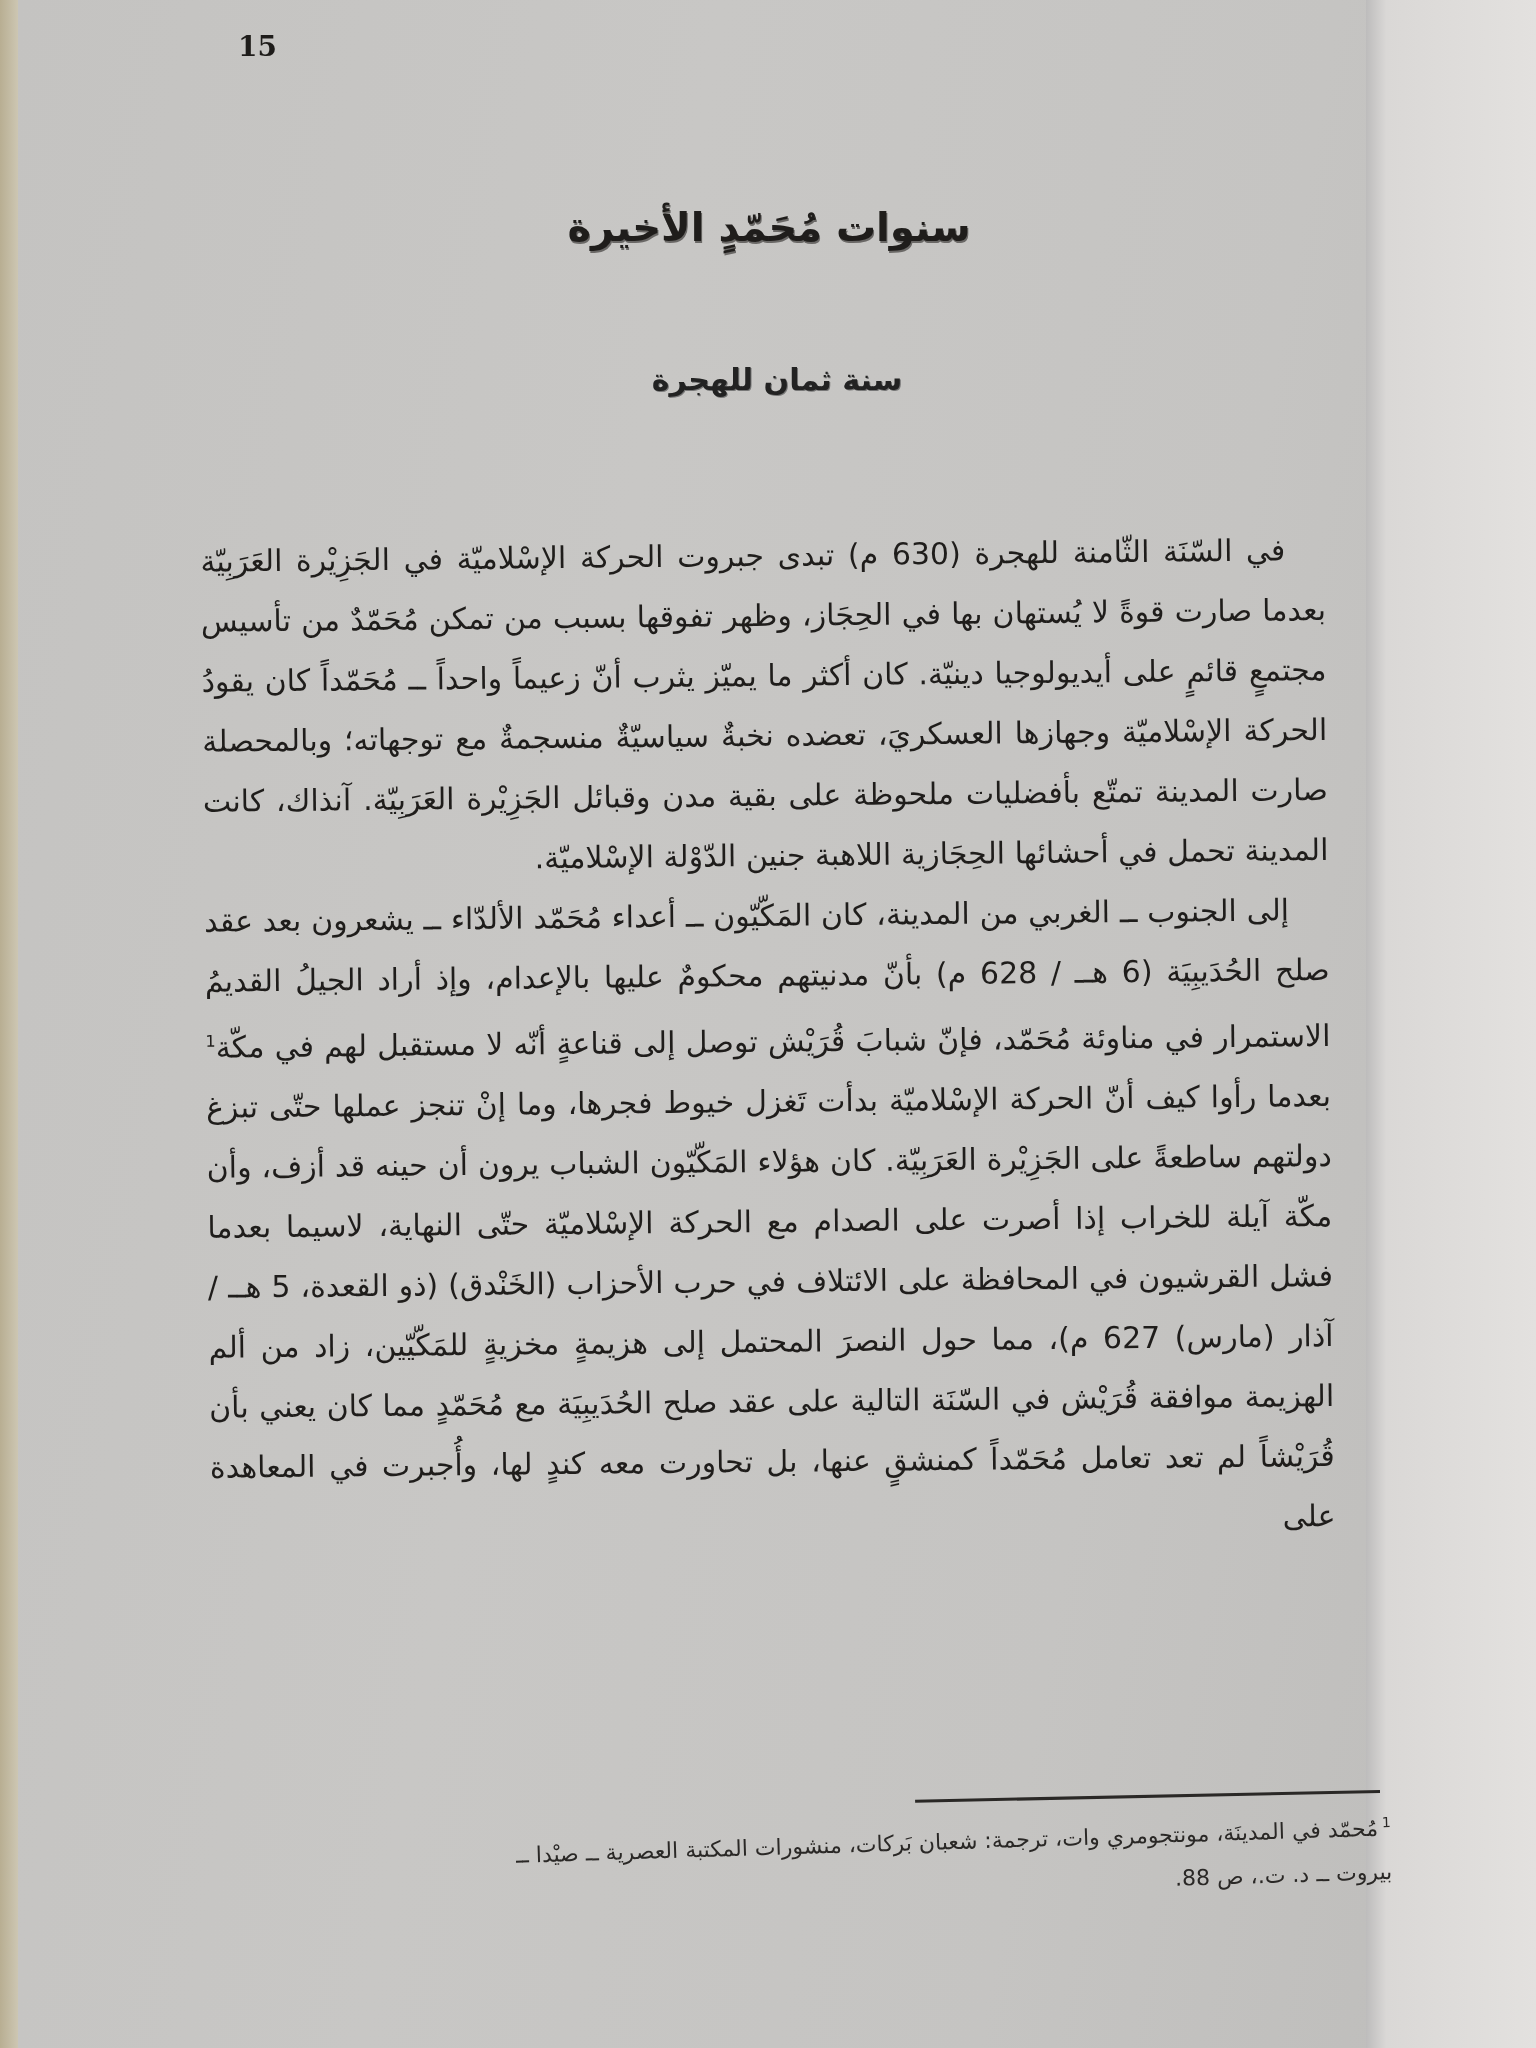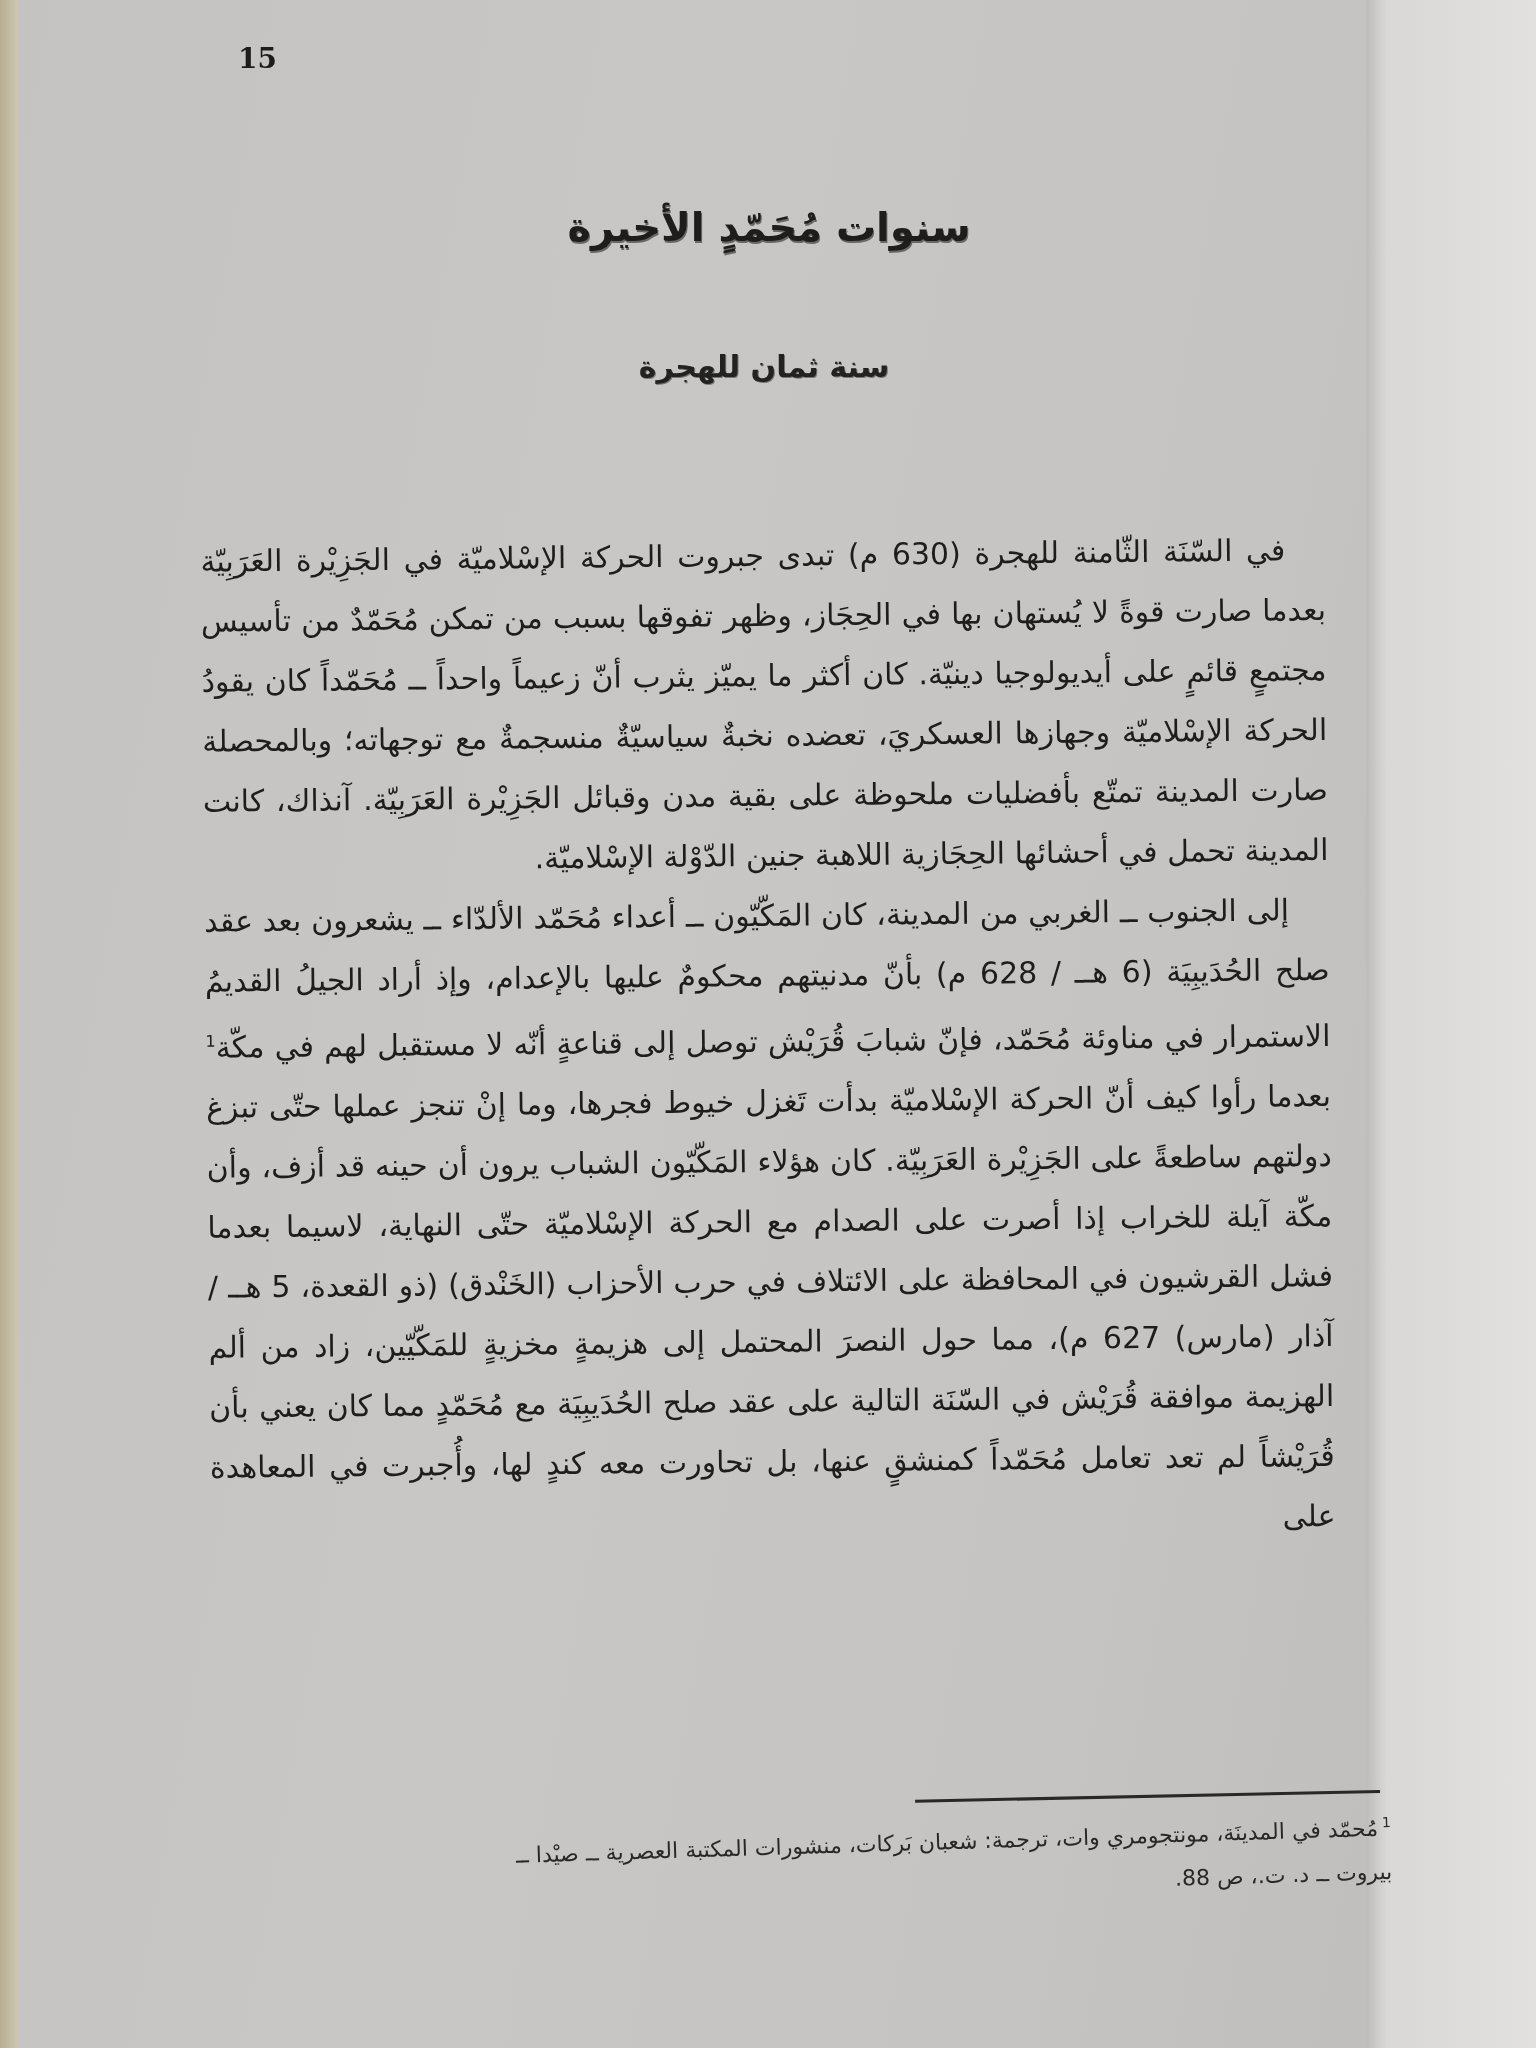--- a/index.html
+++ b/index.html
@@ -15,21 +15,21 @@
   .page {
     position:absolute; left:18px; top:0; width:1400px; height:2048px;
     background:linear-gradient(100deg,#c4c3c1 0%,#c8c7c5 40%,#c5c4c2 75%,#bfbebc 100%);
     transform:skewY(0deg);
   }
   .page-right-edge {
     position:absolute; left:1366px; top:0; width:170px; height:2048px;
     background:linear-gradient(to right,#bdbcbc,#dad8d6 12%,#e3e1df 100%);
   }
   .page-number {
-    position:absolute; left:238px; top:42px;
+    position:absolute; left:238px; top:30px;
     font-family:"DejaVu Serif", serif; font-weight:bold; font-size:28px; color:#1e1c1a;text-align:right;
   }
   .chapter-title {
     position:absolute; left:450px; top:195px; width:620px; text-align:center;
     direction:rtl; font-weight:bold; font-size:40px; color:#1f1d1b;
     text-shadow:1px 2px 0 #6a6866;
   }
   .section-title {
     position:absolute; left:560px; top:345px; width:400px; text-align:center;
     direction:rtl; font-weight:bold; font-size:30px; color:#222;
@@ -57,21 +57,21 @@
 </head>
 <body>
 
 <div class="spine"></div>
 <div class="page"></div>
 <div class="page-right-edge"></div>
 
 <div class="page-number">15</div>
 
 <h1 class="chapter-title" style="margin:9px;">سنوات مُحَمّدٍ الأخيرة</h1>
-<h2 class="section-title" style="margin:4px;">سنة ثمان للهجرة</h2>
+<h2 class="section-title" style="margin:17px;">سنة ثمان للهجرة</h2>
 
 <div class="body-text">
   <p>في السّنَة الثّامنة للهجرة (630 م) تبدى جبروت الحركة الإسْلاميّة في الجَزِيْرة العَرَبِيّة بعدما صارت قوةً لا يُستهان بها في الحِجَاز، وظهر تفوقها بسبب من تمكن مُحَمّدٌ من تأسيس مجتمعٍ قائمٍ على أيديولوجيا دينيّة. كان أكثر ما يميّز يثرب أنّ زعيماً واحداً ــ مُحَمّداً كان يقودُ الحركة الإسْلاميّة وجهازها العسكريَ، تعضده نخبةٌ سياسيّةٌ منسجمةٌ مع توجهاته؛ وبالمحصلة صارت المدينة تمتّع بأفضليات ملحوظة على بقية مدن وقبائل الجَزِيْرة العَرَبِيّة. آنذاك، كانت المدينة تحمل في أحشائها الحِجَازية اللاهبة جنين الدّوْلة الإسْلاميّة.</p>
   <p><span>إلى الجنوب ــ الغربي من المدينة، كان المَكّيّون ــ أعداء مُحَمّد الألدّاء ــ يشعرون بعد عقد صلح الحُدَيبِيَة (6 هــ / 628 م) بأنّ مدنيتهم محكومٌ عليها بالإعدام، وإذ أراد الجيلُ القديمُ الاستمرار في مناوئة مُحَمّد، فإنّ شبابَ قُرَيْش توصل إلى قناعةٍ أنّه لا مستقبل لهم في مكّة</span><sup class="ref">1</sup> <span>بعدما رأوا كيف أنّ الحركة الإسْلاميّة بدأت تَغزل خيوط فجرها، وما إنْ تنجز عملها حتّى تبزغ دولتهم ساطعةً على الجَزِيْرة العَرَبِيّة. كان هؤلاء المَكّيّون الشباب يرون أن حينه قد أزف، وأن مكّة آيلة للخراب إذا أصرت على الصدام مع الحركة الإسْلاميّة حتّى النهاية، لاسيما بعدما فشل القرشيون في المحافظة على الائتلاف في حرب الأحزاب (الخَنْدق) (ذو القعدة، 5 هــ / آذار (مارس) 627 م)، مما حول النصرَ المحتمل إلى هزيمةٍ مخزيةٍ للمَكّيّين، زاد من ألم الهزيمة موافقة قُرَيْش في السّنَة التالية على عقد صلح الحُدَيبِيَة مع مُحَمّدٍ مما كان يعني بأن قُرَيْشاً لم تعد تعامل مُحَمّداً كمنشقٍ عنها، بل تحاورت معه كندٍ لها، وأُجبرت في المعاهدة على</span></p>
 </div>
 
 <div class="footnote-rule"></div>
 
 <div class="footnote">
   <div><span class="fn-mark">1</span><span>مُحمّد في المدينَة، مونتجومري وات، ترجمة: شعبان بَركات، منشورات المكتبة العصرية ــ صيْدا ــ</span></div>

